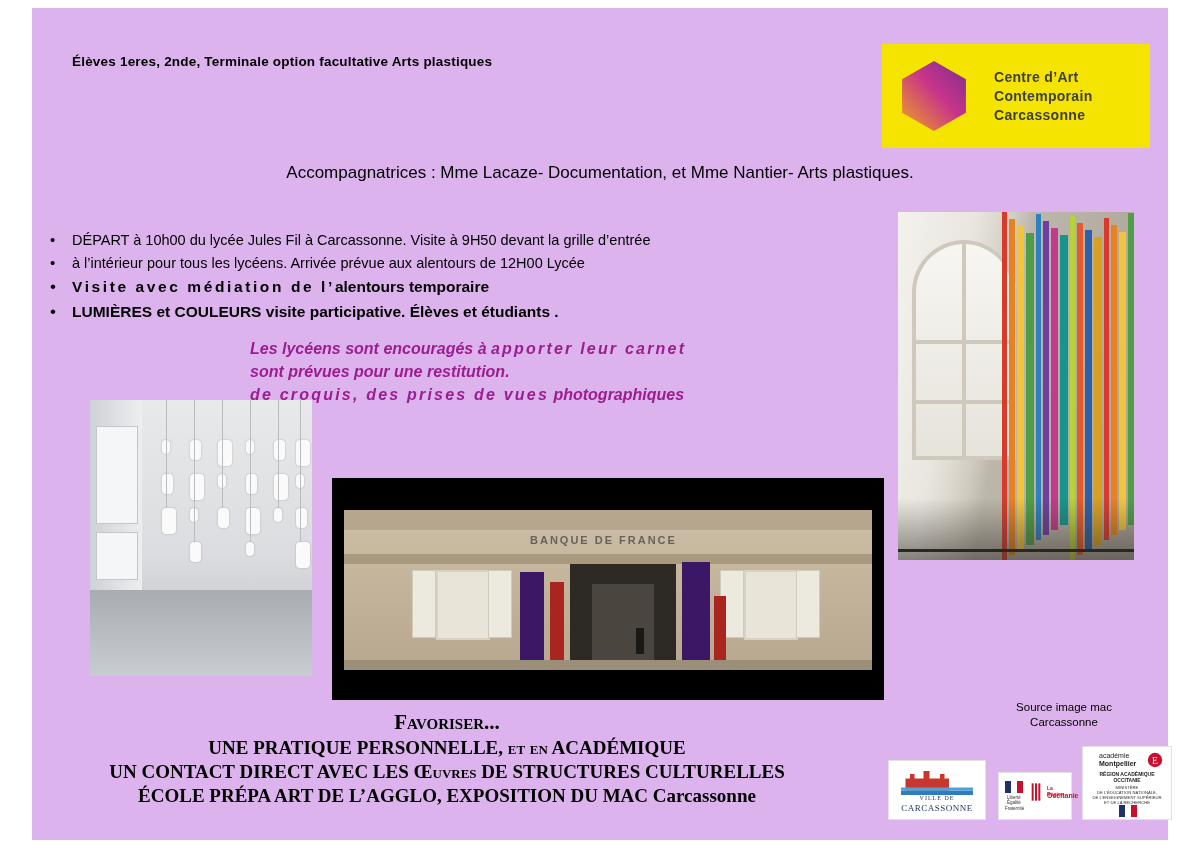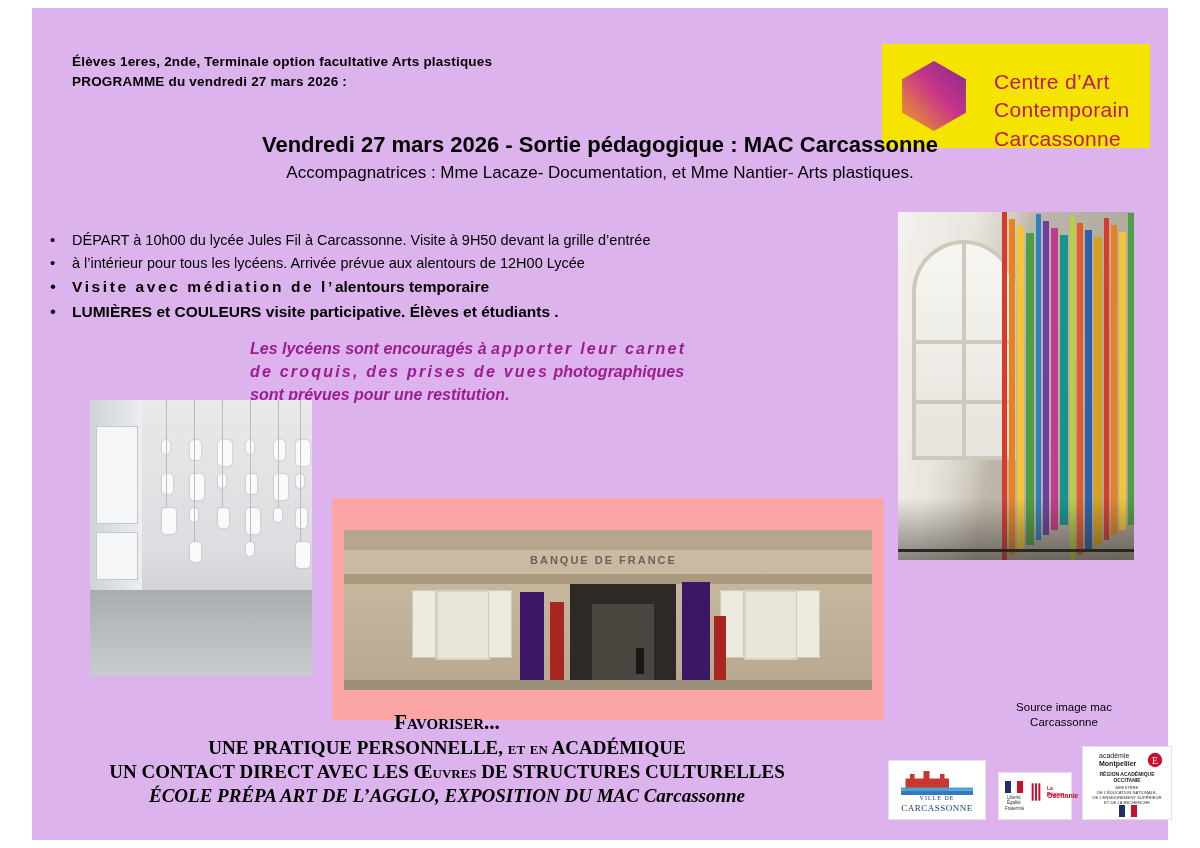--- a/index.html
+++ b/index.html
@@ -49,23 +49,23 @@
     position: absolute;
     left: 14px;
     top: 14px;
     width: 76px;
     height: 76px;
   }
   .logo-text {
     position: absolute;
     left: 112px;
     top: 24px;
-    font-size: 21px;
-    font-weight: normal;
-    color: #be185d;
+    font-size: 14px;
+    font-weight: bold;
+    color: #404040;
     line-height: 1.35;
     letter-spacing: 0.3px;
   }
 
   
   .main-title {
     position: absolute;
     left: 0;
     top: 124px;
     width: 1136px;
@@ -174,21 +174,21 @@
   
   .img-gallery { left: 58px; top: 392px; width: 222px; height: 276px; }
   .gal-bg { position: absolute; inset: 0; background: linear-gradient(180deg,#e8e9ea 0%, #dcdde0 55%, #b9bcc0 100%); }
   .gal-floor { position:absolute; left:0; right:0; bottom:0; height:86px; background: linear-gradient(180deg,#a9acb1,#c9ccd1); }
   .gal-wall-l { position:absolute; left:0; top:0; width:52px; bottom:86px; background: linear-gradient(90deg,#cfd2d6,#eceef0); }
   .gal-win { position:absolute; background: #f4f6f7; border:1px solid #c4c7ca; }
   .hang { position:absolute; width:9px; background:#fafafa; border-radius:4px; box-shadow:0 0 2px rgba(0,0,0,0.25); }
   .hang-line { position:absolute; width:1px; background:#b9bcc0; top:0; }
 
   
-  .img-facade { left: 300px; top: 470px; width: 552px; height: 222px; background: #fca5a5; margin-top: 20px; }
+  .img-facade { left: 300px; top: 470px; width: 552px; height: 222px; background: #000000; }
   .facade-inner { position:absolute; left: 12px; top: 32px; width: 528px; height: 160px; overflow:hidden; }
   .fac-wall { position:absolute; inset:0; background: linear-gradient(180deg,#cdbfa8 0%, #c3b49b 45%, #b6a78e 100%); }
   .fac-band { position:absolute; left:0; right:0; height:20px; background:#b5a68d; }
   .fac-door { position:absolute; background:#2d2a26; }
   .fac-win { position:absolute; background:#e9e4d8; border:2px solid #d8d2c4; }
   .fac-shutter { position:absolute; background:#eceadf; border:1px solid #cfcabb; }
   .fac-banner { position:absolute; background:#3b1766; }
   .fac-banner.red { background:#a8261f; }
   .fac-text { position:absolute; color:#6a6258; font-size:11px; letter-spacing:2px; font-weight:bold; }
 
@@ -220,63 +220,61 @@
     font-variant: small-caps;
     margin-bottom: 1px;
   }
   .slogan .l2, .slogan .l3, .slogan .l4 {
     font-size: 19px;
     font-weight: bold;
     font-variant: small-caps;
     text-align: center;
     line-height: 1.25;
   }
-  .slogan .l4 { font-size: 19px; font-style: italic; }
+  .slogan .l4 { font-size: 19px; }
   .slogan .no-caps { font-variant: normal; }
 
   
   .footer-logos { position:absolute; left: 824px; top: 724px; width: 300px; height: 92px; }
   .flogo { position:absolute; background:#fff; border:1px solid #e2e2e2; }
   .flogo-carc { left: 32px; top: 28px; width: 96px; height: 58px; }
   .flogo-occ  { left: 142px; top: 40px; width: 72px; height: 46px; }
   .flogo-acad { left: 226px; top: 14px; width: 88px; height: 72px; }
   .fl-title { position:absolute; width:100%; text-align:center; font-family:"Liberation Serif",serif; }
   .tricolore { position:absolute; width:18px; height:12px; display:flex; }
   .tricolore i { flex:1; }
   .tri-b { background:#21306b; } .tri-w { background:#fff; } .tri-r { background:#c8102e; }
 </style>
 </head>
 <body>
 
 <div class="slide">
 
   <div class="header-text">
     <div>Élèves 1eres,  2nde, Terminale  option  facultative Arts plastiques</div>
-    <div>PROGRAMME  du vendredi 27 mars  2026 :</div>
   </div>
 
   <div class="logo">
     <svg class="logo-hex" viewBox="0 0 100 100">
       <defs>
         <linearGradient id="hexg" x1="0" y1="1" x2="1" y2="0">
           <stop offset="0%" stop-color="#f0a41e"></stop>
           <stop offset="55%" stop-color="#c8348a"></stop>
           <stop offset="100%" stop-color="#7b2d8e"></stop>
         </linearGradient>
       </defs>
       <polygon points="50,4 92,28 92,72 50,96 8,72 8,28" fill="url(#hexg)"></polygon>
     </svg>
     <div class="logo-text">
       <div>Centre d’Art</div>
       <div>Contemporain</div>
       <div>Carcassonne</div>
     </div>
   </div>
 
-  <div class="main-title">Vendredi 27 mars  2026 - Sortie pédagogique : MAC Carcassonne</div>
   <div class="subtitle">Accompagnatrices : Mme  Lacaze- Documentation, et  Mme Nantier- Arts plastiques.</div>
 
   <div class="bullets">
     <div class="bullet b1">
       <span class="dot">•</span>
       <span class="txt">DÉPART à 10h00  du lycée Jules Fil à Carcassonne. Visite à 9H50 devant la grille d’entrée</span>
     </div>
     <div class="bullet b2">
       <span class="dot">•</span>
       <span class="txt">à  l’intérieur  pour tous les lycéens. Arrivée prévue aux alentours de 12H00 Lycée</span>
@@ -286,22 +284,22 @@
       <span class="txt"><span class="spaced">Visite avec médiation de l’</span><span>alentours temporaire</span></span>
     </div>
     <div class="bullet b4">
       <span class="dot">•</span>
       <span class="txt">LUMIÈRES et COULEURS visite participative. Élèves et étudiants  .</span>
     </div>
   </div>
 
   <div class="note">
     <div><span>Les lycéens sont encouragés à </span><span class="wide">apporter leur carnet</span></div>
+    <div>sont prévues pour une restitution.</div>
     <div><span class="wide">de croquis, des prises de vues</span><span> photographiques</span></div>
-    <div>sont prévues pour une restitution.</div>
   </div>
 
   <div class="img img-strips">
     <div class="strips-bg"></div>
     <div class="window-arch"></div>
     <div class="window-mullion" style="left:64px;top:28px;width:4px;height:220px;"></div>
     <div class="window-mullion" style="left:14px;top:128px;width:104px;height:4px;"></div>
     <div class="window-mullion" style="left:14px;top:188px;width:104px;height:4px;"></div>
     <div id="strip-host">
         <div class="strip" style="left: 104px; width: 5px; background: rgb(216, 59, 44); top: 0px; bottom: 0px;"></div>

